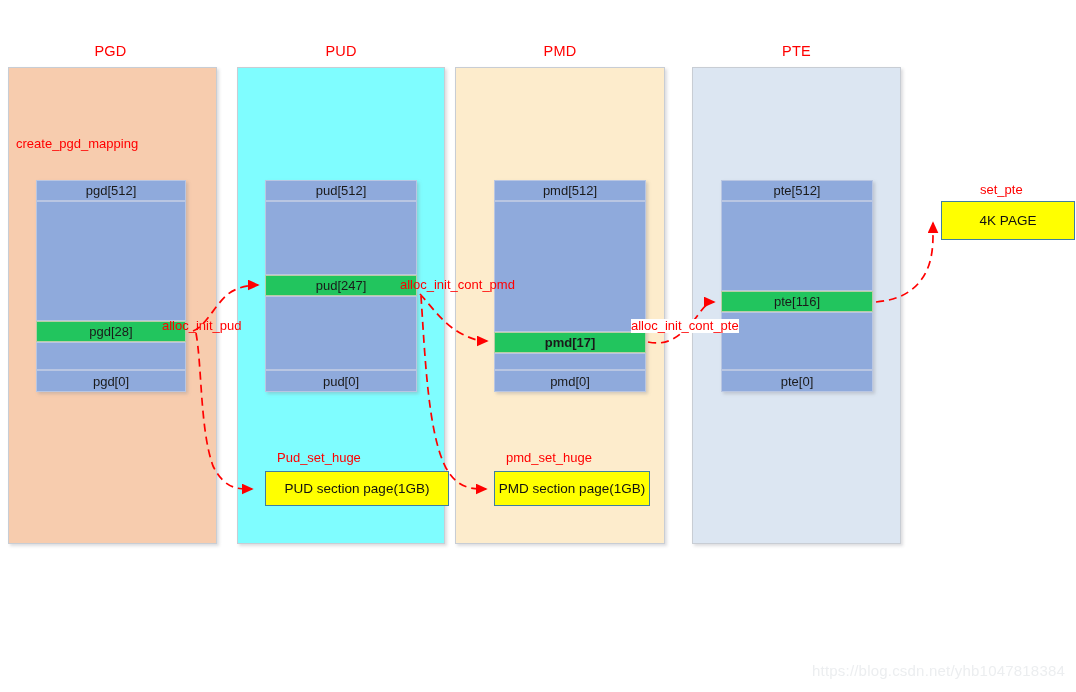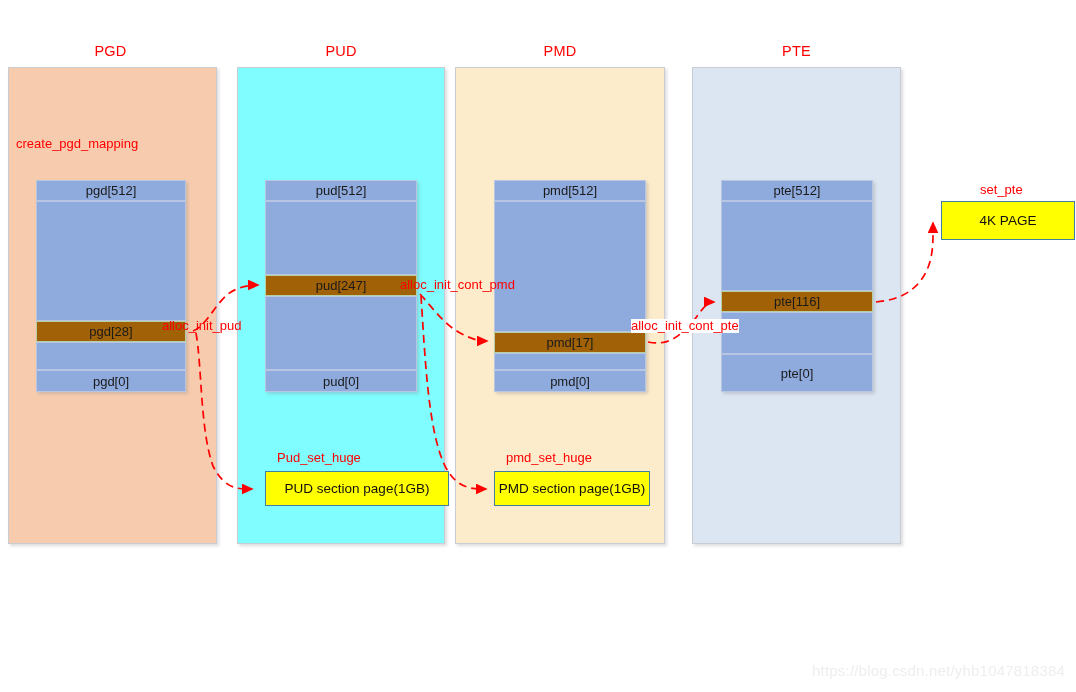--- a/index.html
+++ b/index.html
@@ -55,21 +55,21 @@
     display: flex;
     align-items: center;
     justify-content: center;
     color: #1a1a1a;
     font-size: 13px;
     line-height: 1;
     white-space: nowrap;
   }
   .entry-row.blank { color: transparent; }
   .entry-row.highlight {
-    background: #a16207;
+    background: #22c55e;
     border-color: #b8cfa5;
   }
 
   
   .page-box {
     position: absolute;
     box-sizing: border-box;
     background: #ffff00;
     border: 1px solid #3f7fa0;
     display: flex;
@@ -150,36 +150,36 @@
   </div>
 
   <div class="box-caption" style="left:277px; top:450px;">Pud_set_huge</div>
   <div class="page-box" style="left:265px; top:471px; width:184px; height:35px;">PUD section page(1GB)</div>
 
   <div class="level-col" style="left:455px; top:67px; width:210px; height:477px; background:#fdeccc;"></div>
 
   <div class="entry-table" style="left:494px; top:180px; width:152px; height:212px;">
     <div class="entry-row" style="height:21px;">pmd[512]</div>
     <div class="entry-row blank" style="flex:1 1 auto;"></div>
-    <div class="entry-row highlight" style="height:21px;">pmd[17]</div>
+    <div class="entry-row highlight" style="height:21px;font-weight:bold;">pmd[17]</div>
     <div class="entry-row blank" style="height:17px;"></div>
     <div class="entry-row" style="height:22px;">pmd[0]</div>
   </div>
 
   <div class="box-caption" style="left:506px; top:450px;">pmd_set_huge</div>
   <div class="page-box" style="left:494px; top:471px; width:156px; height:35px;">PMD section page(1GB)</div>
 
   <div class="level-col" style="left:692px; top:67px; width:209px; height:477px; background:#dce6f2;"></div>
 
   <div class="entry-table" style="left:721px; top:180px; width:152px; height:212px;">
     <div class="entry-row" style="height:21px;">pte[512]</div>
     <div class="entry-row blank" style="height:90px;"></div>
     <div class="entry-row highlight" style="height:21px;">pte[116]</div>
     <div class="entry-row blank" style="flex:1 1 auto;"></div>
-    <div class="entry-row" style="height:38px;text-align:right;">pte[0]</div>
+    <div class="entry-row" style="height:22px;text-align:right;">pte[0]</div>
   </div>
 
   <div class="box-caption" style="left:980px; top:182px;">set_pte</div>
   <div class="page-box" style="left:941px; top:201px; width:134px; height:39px;">4K PAGE</div>
 
   <svg id="arrows" viewBox="0 0 1076 692" xmlns="http://www.w3.org/2000/svg">
     <defs>
       <marker id="ah" markerWidth="7" markerHeight="7" refX="6" refY="3.2" orient="auto" markerUnits="strokeWidth">
         <path d="M0,0 L7,3.2 L0,6.4 z" fill="#ff0000"></path>
       </marker>

